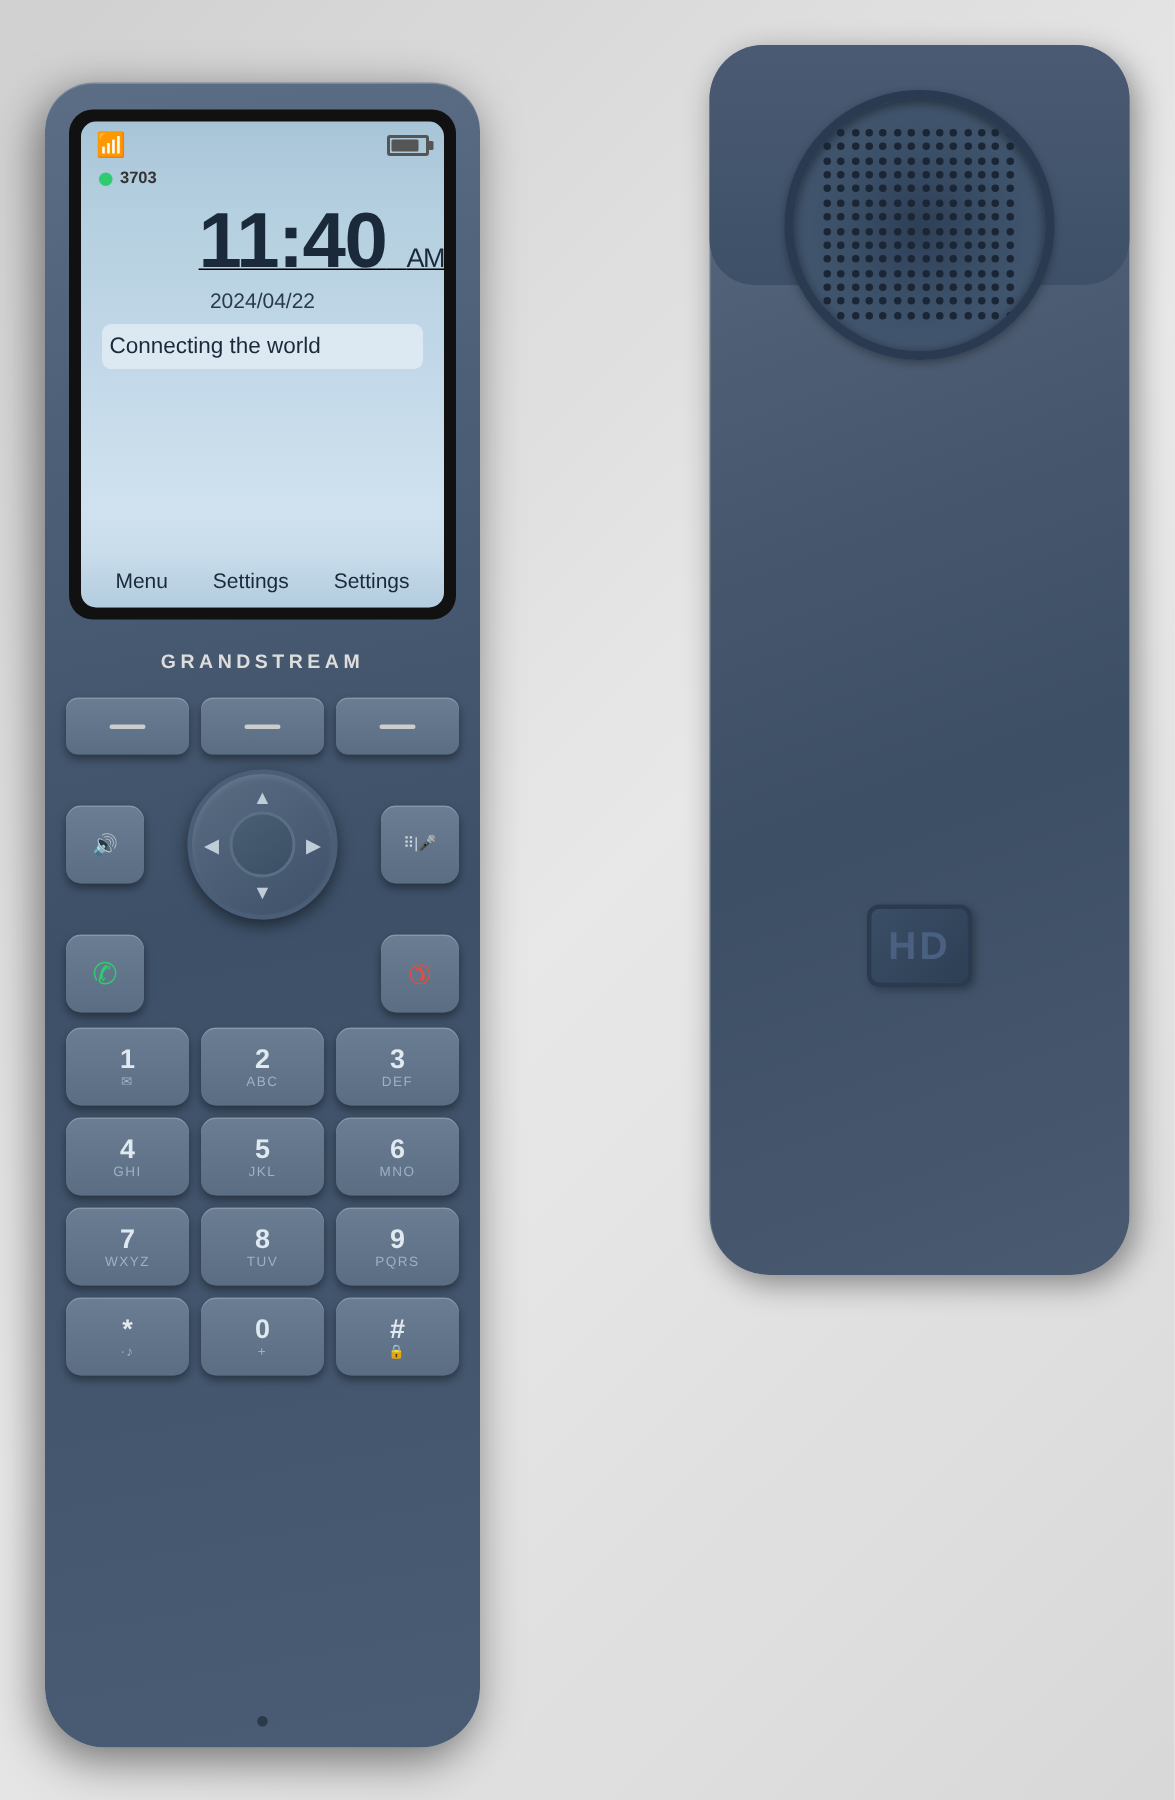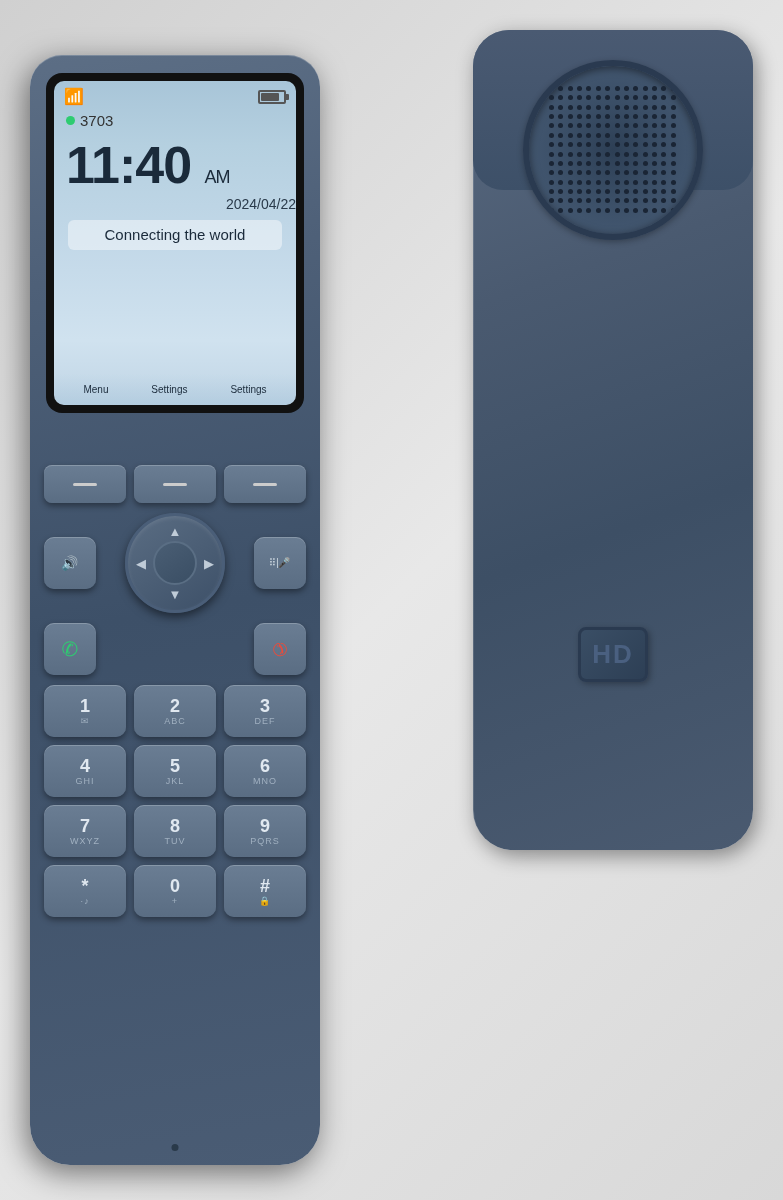--- a/index.html
+++ b/index.html
@@ -64,21 +64,21 @@
 
     .speaker-dot {
       width: 5px;
       height: 5px;
       background: #1a2535;
       border-radius: 50%;
     }
 
     .hd-badge {
       position: absolute;
-      bottom: 168px;
+      bottom: 192px;
       left: 50%;
       transform: translateX(-50%);
       background: transparent;
     }
 
     .hd-icon {
       width: 70px;
       height: 55px;
       background: linear-gradient(135deg, #3a4e65 0%, #2d3f55 100%);
       border-radius: 8px;
@@ -183,58 +183,59 @@
 
     .green-dot {
       width: 9px;
       height: 9px;
       background: #2ecc71;
       border-radius: 50%;
     }
 
     .extension-num {
       color: #333;
-      font-size: 15px;
-      font-weight: 400;
+      font-size: 11px;
+      font-weight: 700;
     }
 
     
     .time-display {
-      text-align: left;
-      padding: 6px 12px 2px;
+      text-align: right;
+      padding: 6px 0 2px;
+      text-decoration: underline;
     }
 
     .time-text {
       font-size: 52px;
       font-weight: 700;
       color: #1a2a3a;
       line-height: 1;
       letter-spacing: -1px;
     }
 
     .am-pm {
       font-size: 18px;
       font-weight: 400;
       color: #1a2a3a;
     }
 
     .date-text {
       font-size: 14px;
       color: #2a3a4a;
-      text-align: right;
+      text-align: center;
       margin-top: 3px;
     }
 
     
     .motto-box {
       background: rgba(255,255,255,0.45);
       border-radius: 6px;
       margin: 8px 14px;
       padding: 6px 5px;
-      text-align: center;
+      text-align: left;
     }
 
     .motto-text {
       color: #1a2a3a;
       font-size: 15px;
       font-weight: 400;
     }
 
     
     .soft-keys {
@@ -245,21 +246,21 @@
       display: flex;
       justify-content: space-around;
       align-items: center;
       padding: 10px 8px;
       background: linear-gradient(0deg, rgba(150,185,210,0.3) 0%, transparent 100%);
       border-radius: 0 0 10px 10px;
     }
 
     .soft-key-label {
       color: #1a2a3a;
-      font-size: 10px;
+      font-size: 14px;
       font-weight: 500;
     }
 
     
     .green-led {
       position: absolute;
       top: 26px;
       left: 50px;
       width: 8px;
       height: 8px;
@@ -754,20 +755,21 @@
 
         <div class="soft-keys">
           <span class="soft-key-label">Menu</span>
           <span class="soft-key-label">Settings</span>
           <span class="soft-key-label">Settings</span>
         </div>
 
       </div>
     </div>
 
+    <div class="brand-name">GRANDSTREAM</div>
 
     <div class="keypad">
 
       <div class="key-row">
         <button class="soft-btn">
           <div class="soft-btn-line"></div>
         </button>
         <button class="soft-btn">
           <div class="soft-btn-line"></div>
         </button>

